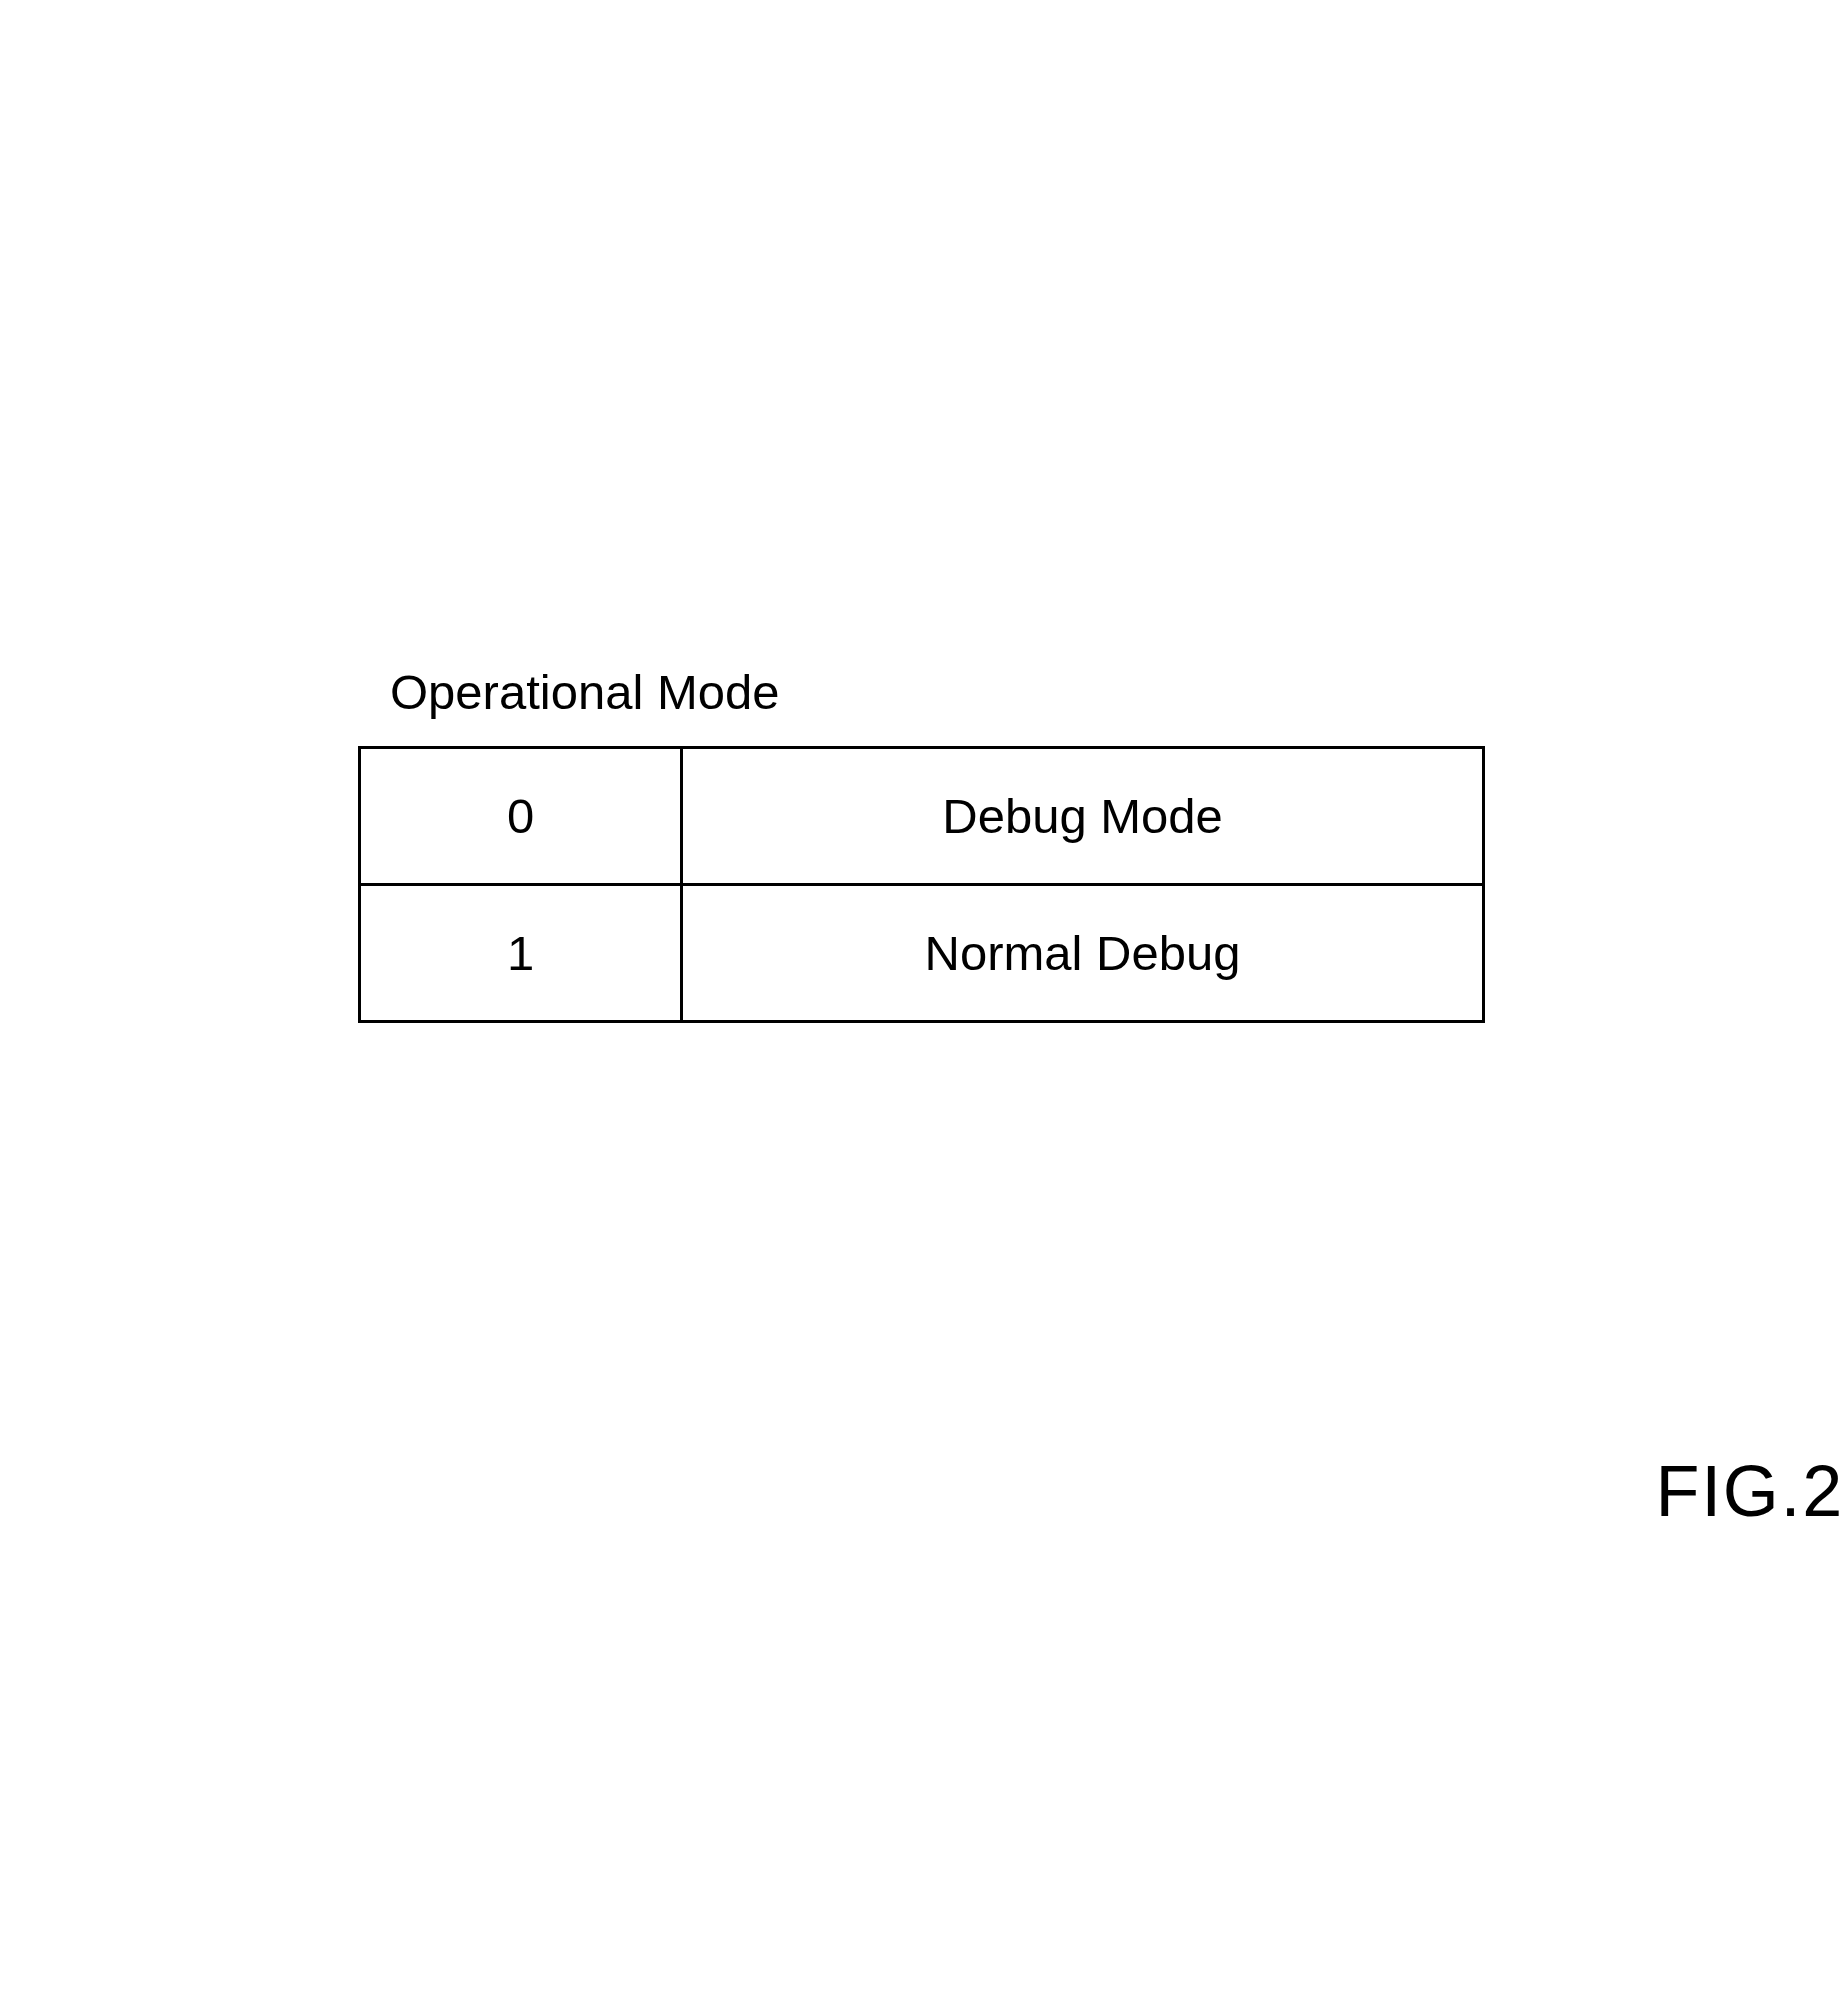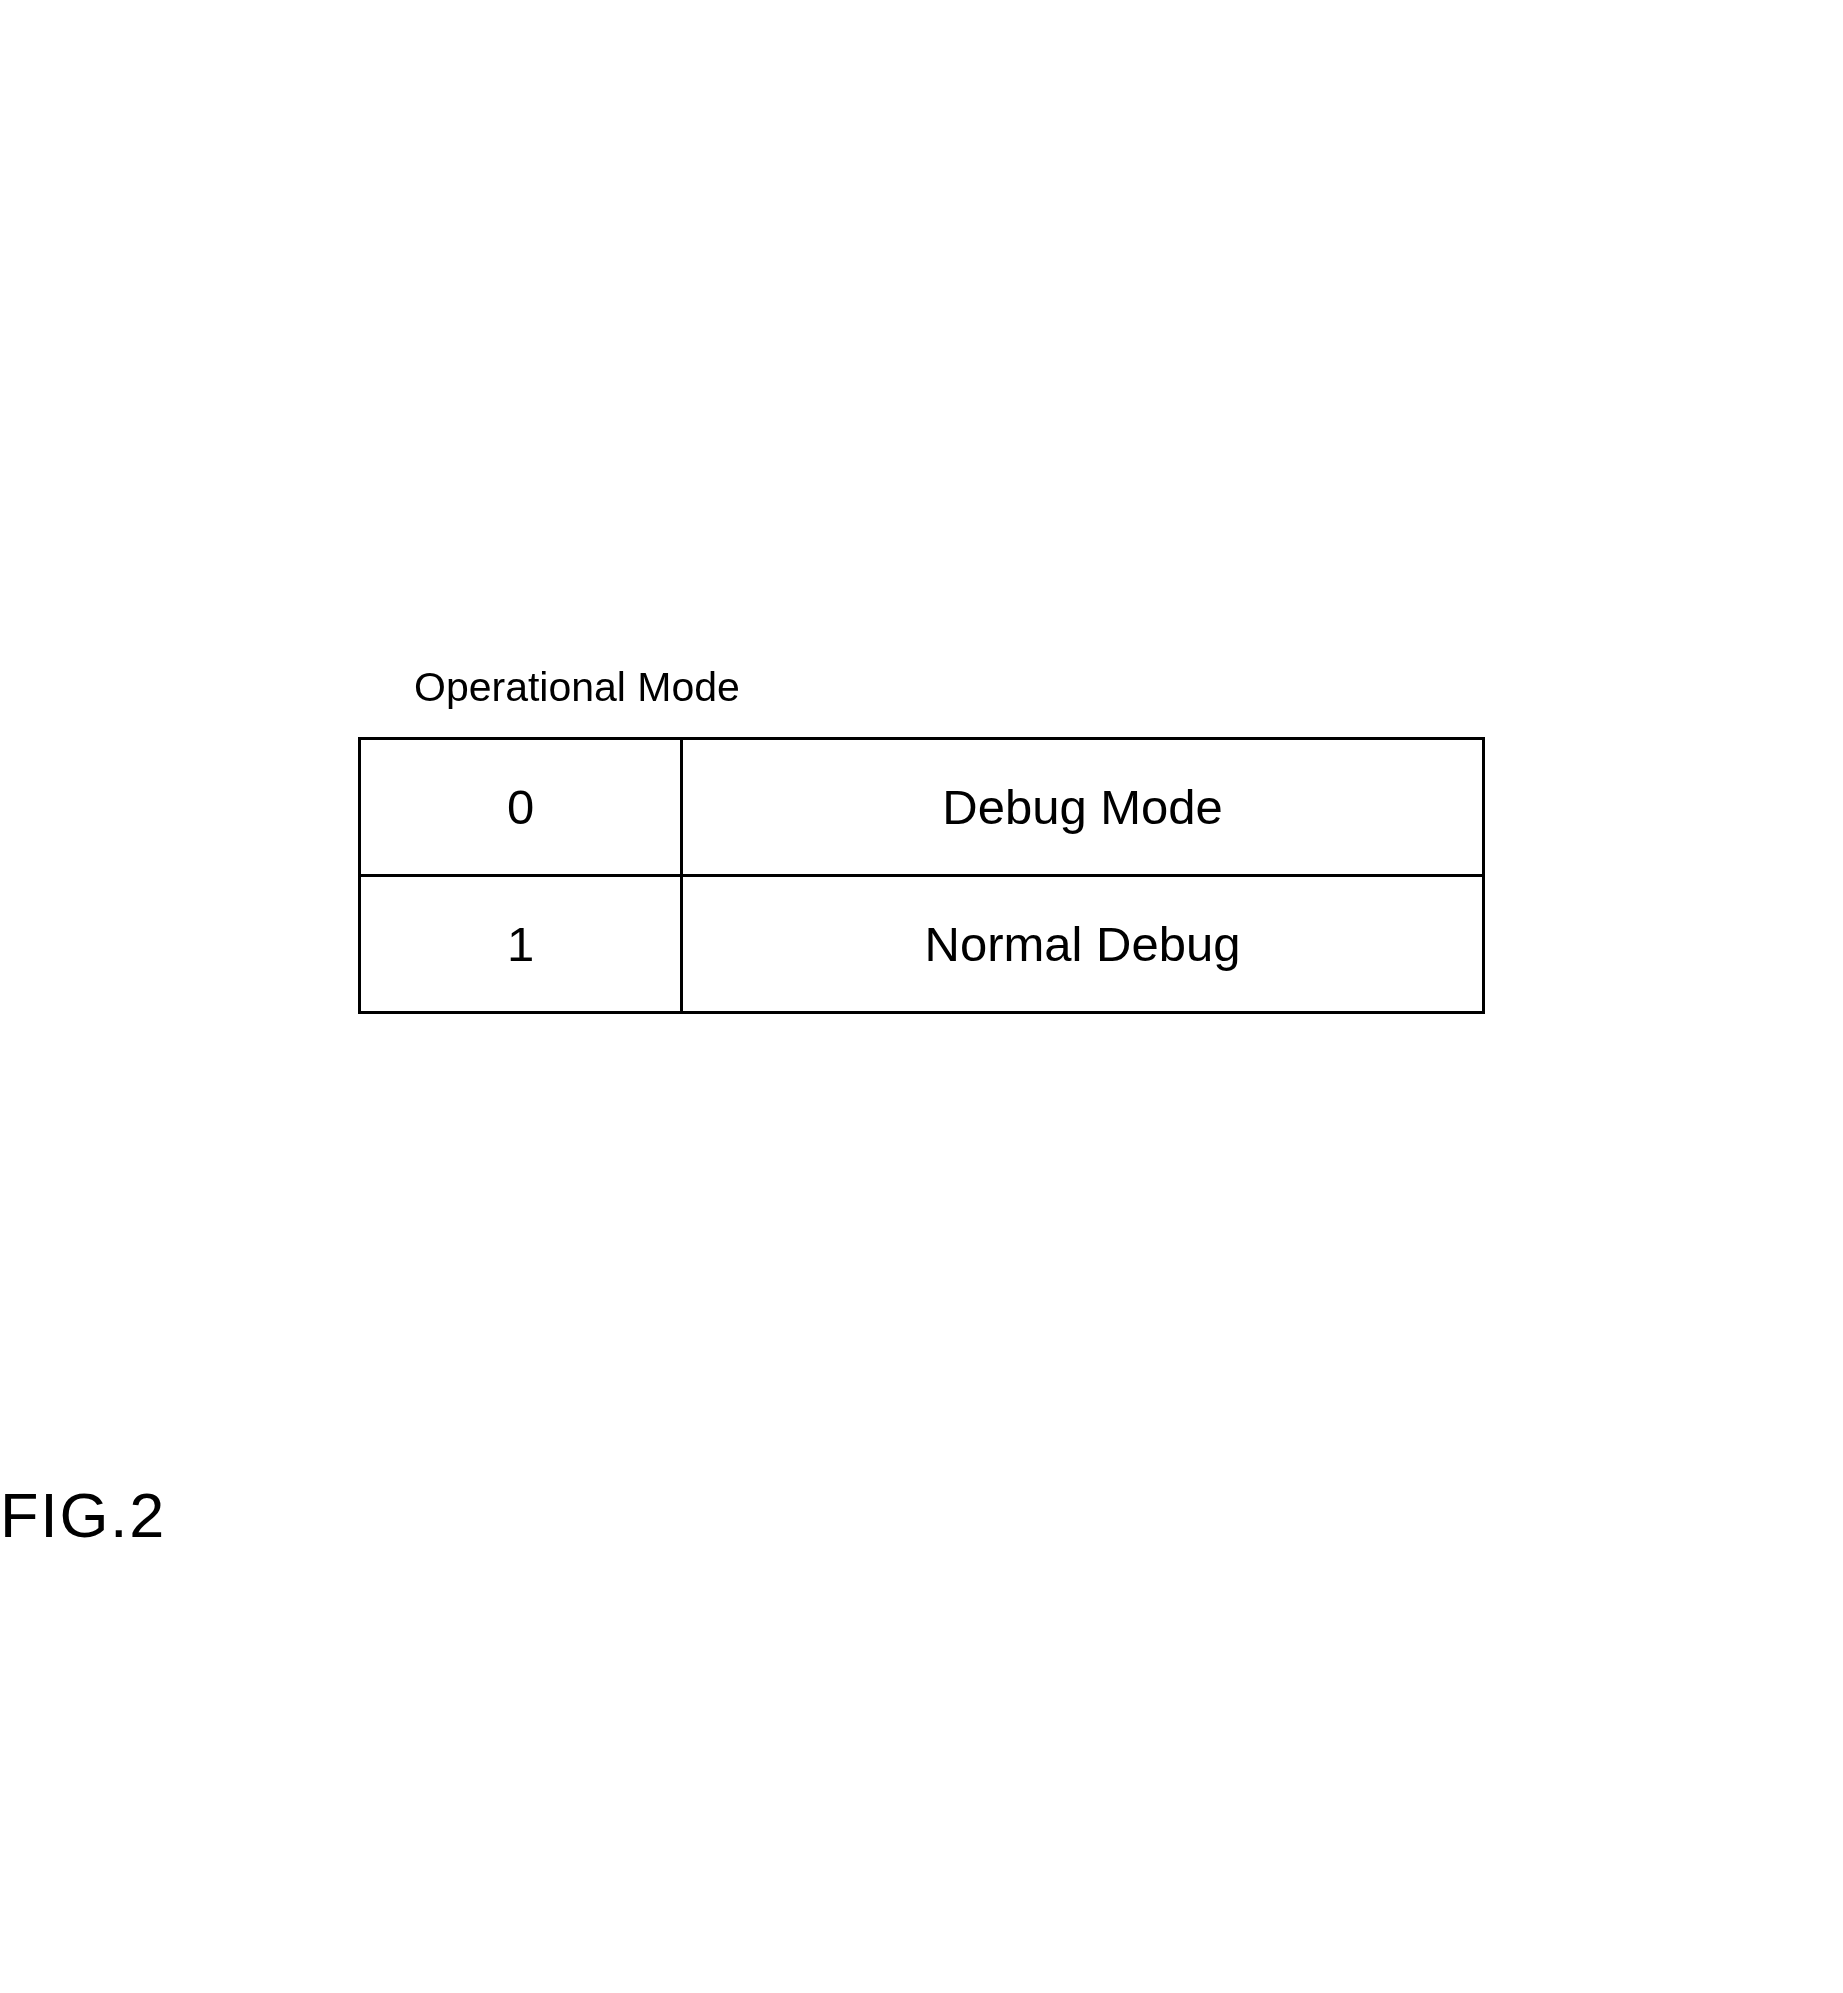--- a/index.html
+++ b/index.html
@@ -14,25 +14,25 @@
       font-family: Arial, Helvetica, sans-serif;
       position: relative;
     }
     .content-wrapper {
       position: absolute;
       top: 664px;
       left: 358px;
       width: 1127px;
     }
     .table-title {
-      font-size: 41px;
+      font-size: 49px;
       font-weight: normal;
       color: #000000;
       margin-bottom: 26px;
-      margin-left: 56px;
+      margin-left: 32px;
     }
     .mode-table {
       border-collapse: collapse;
       width: 100%;
     }
     .mode-table td, .mode-table th {
       border: 3.5px solid #000000;
       text-align: center;
       font-size: 49px;
       font-weight: normal;
@@ -44,26 +44,25 @@
       width: 323px;
     }
     .col-mode {
       width: 804px;
     }
     .figure-label {
       position: absolute;
       top: 1450px;
       left: 0;
       width: 1844px;
-      text-align: left;
-      font-size: 63px;
+      text-align: right;
+      font-size: 72px;
       font-weight: normal;
       color: #000000;
       letter-spacing: 1.7px;
-      margin-top: 29px;
     }
   </style>
 </head>
 <body>
 
 <div class="content-wrapper">
   <div class="table-title">Operational Mode</div>
   <table class="mode-table">
     <tbody>
     <tr>

